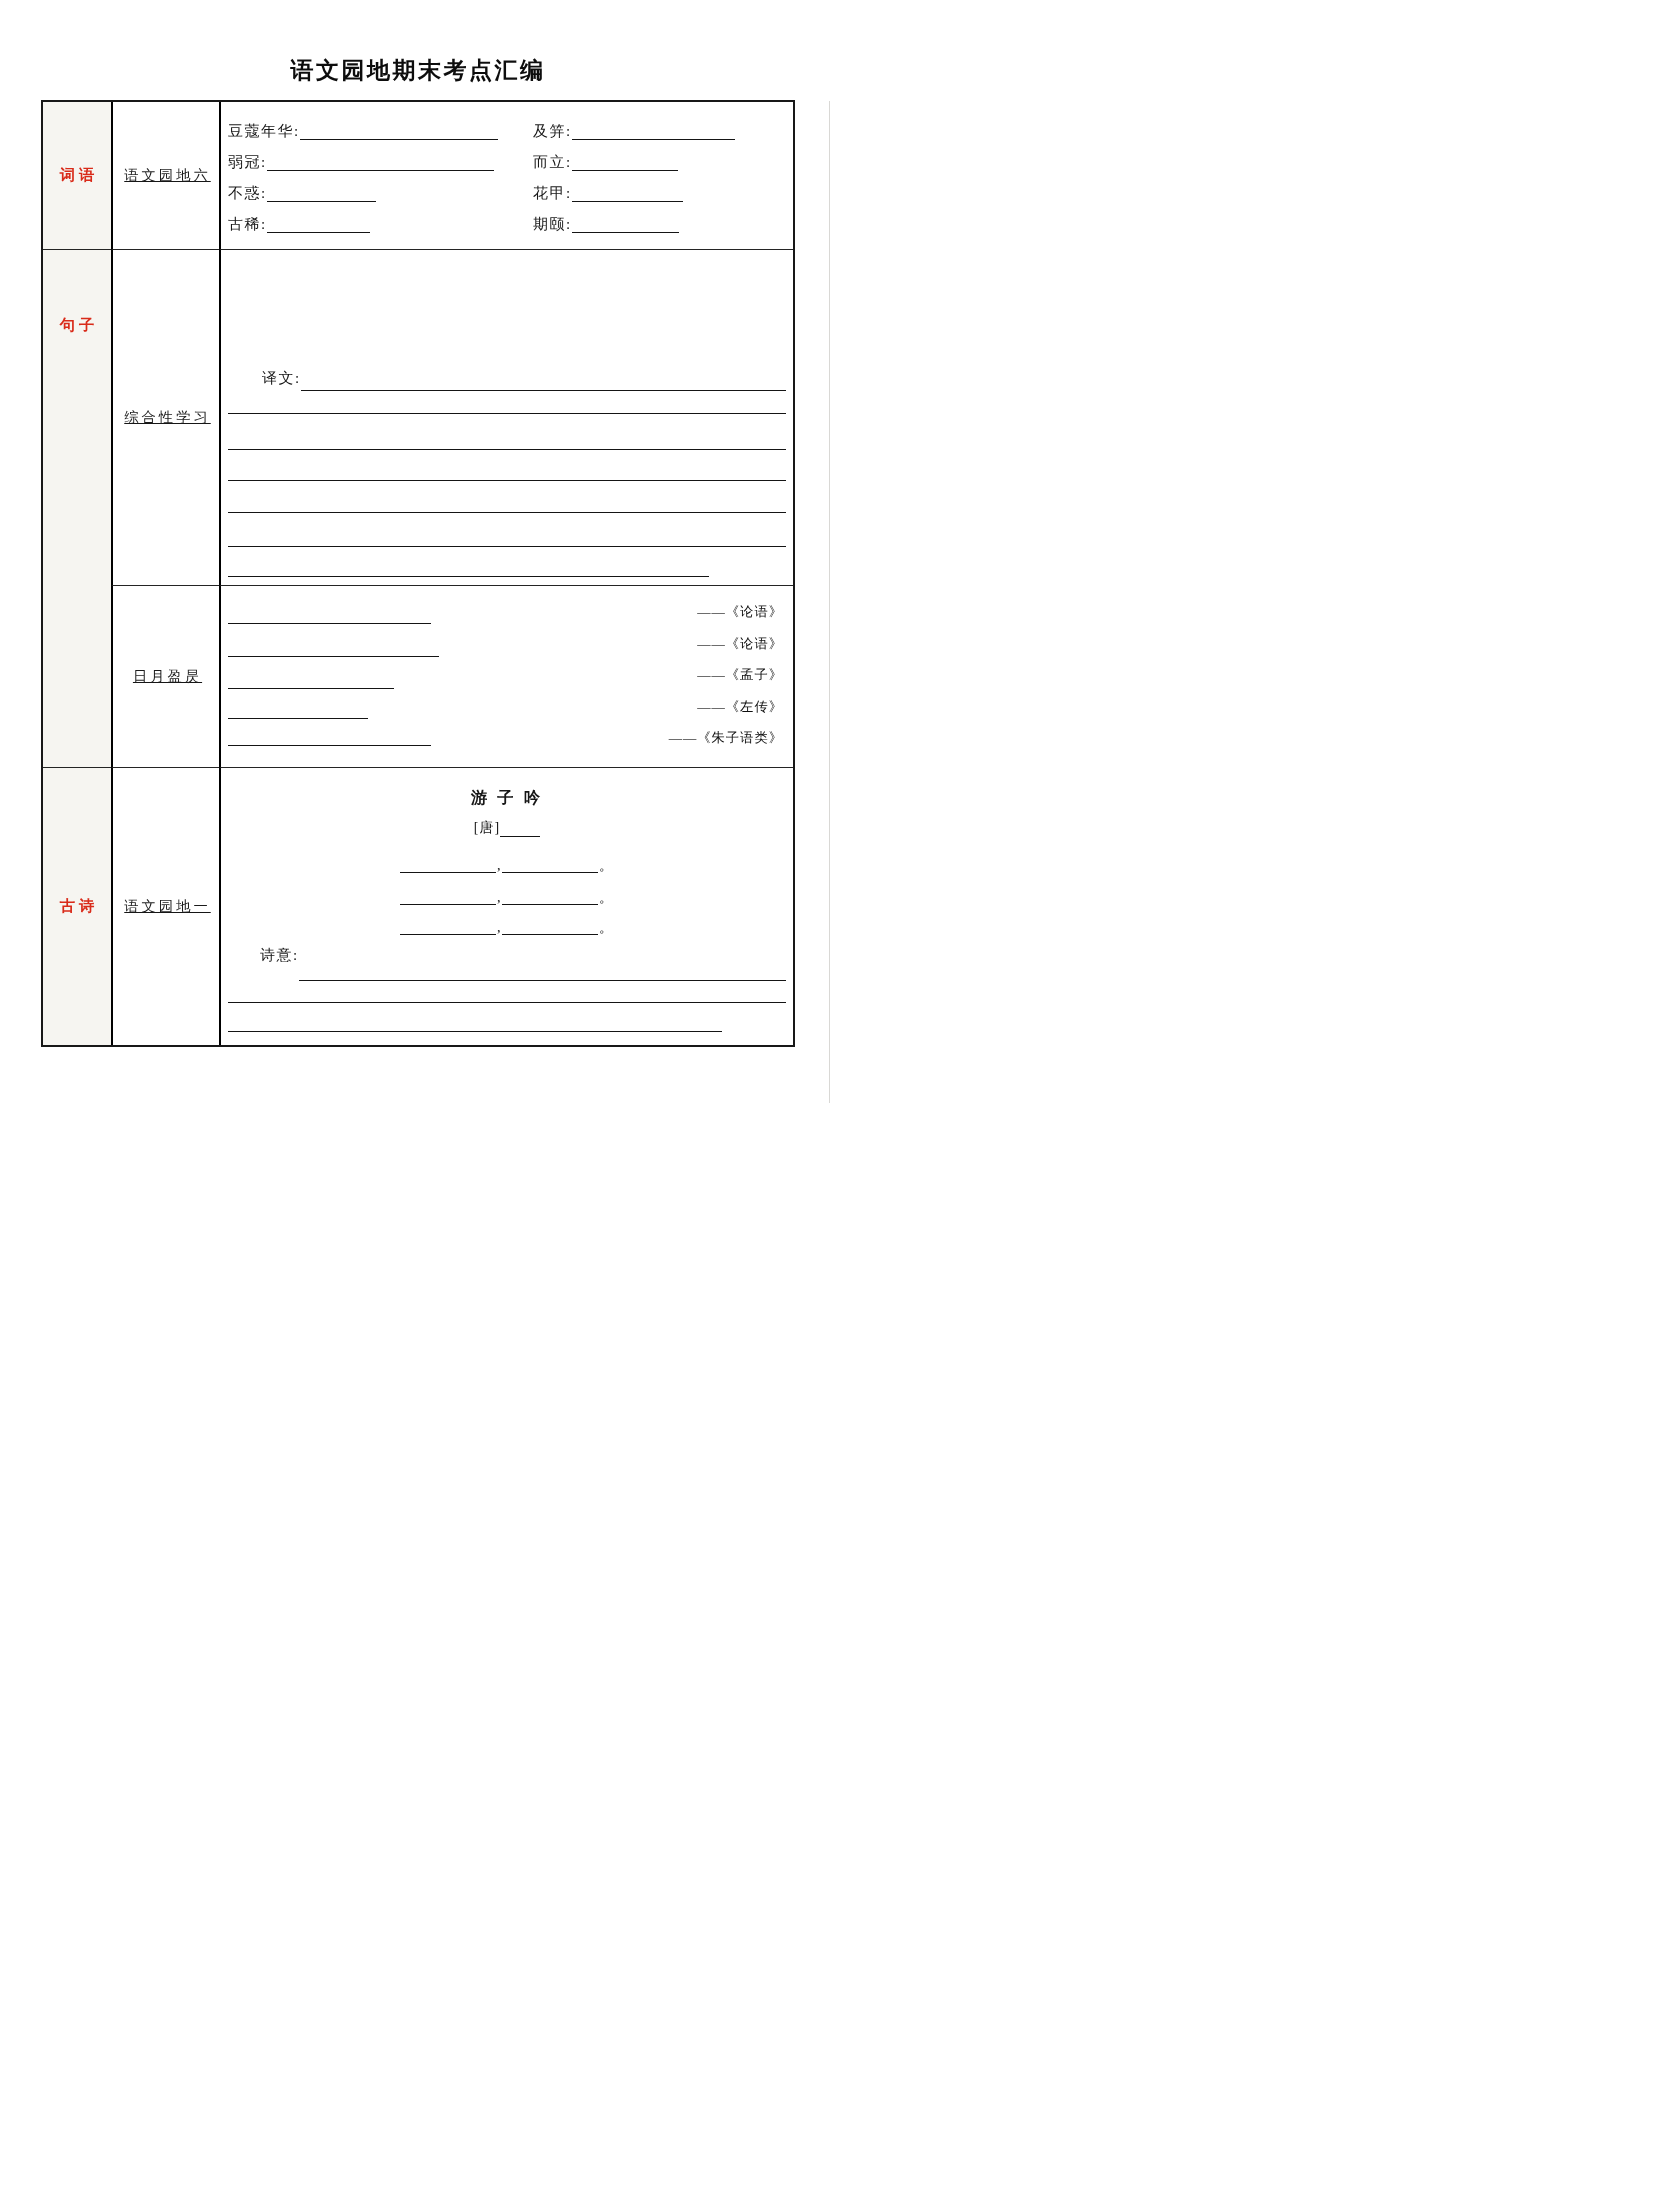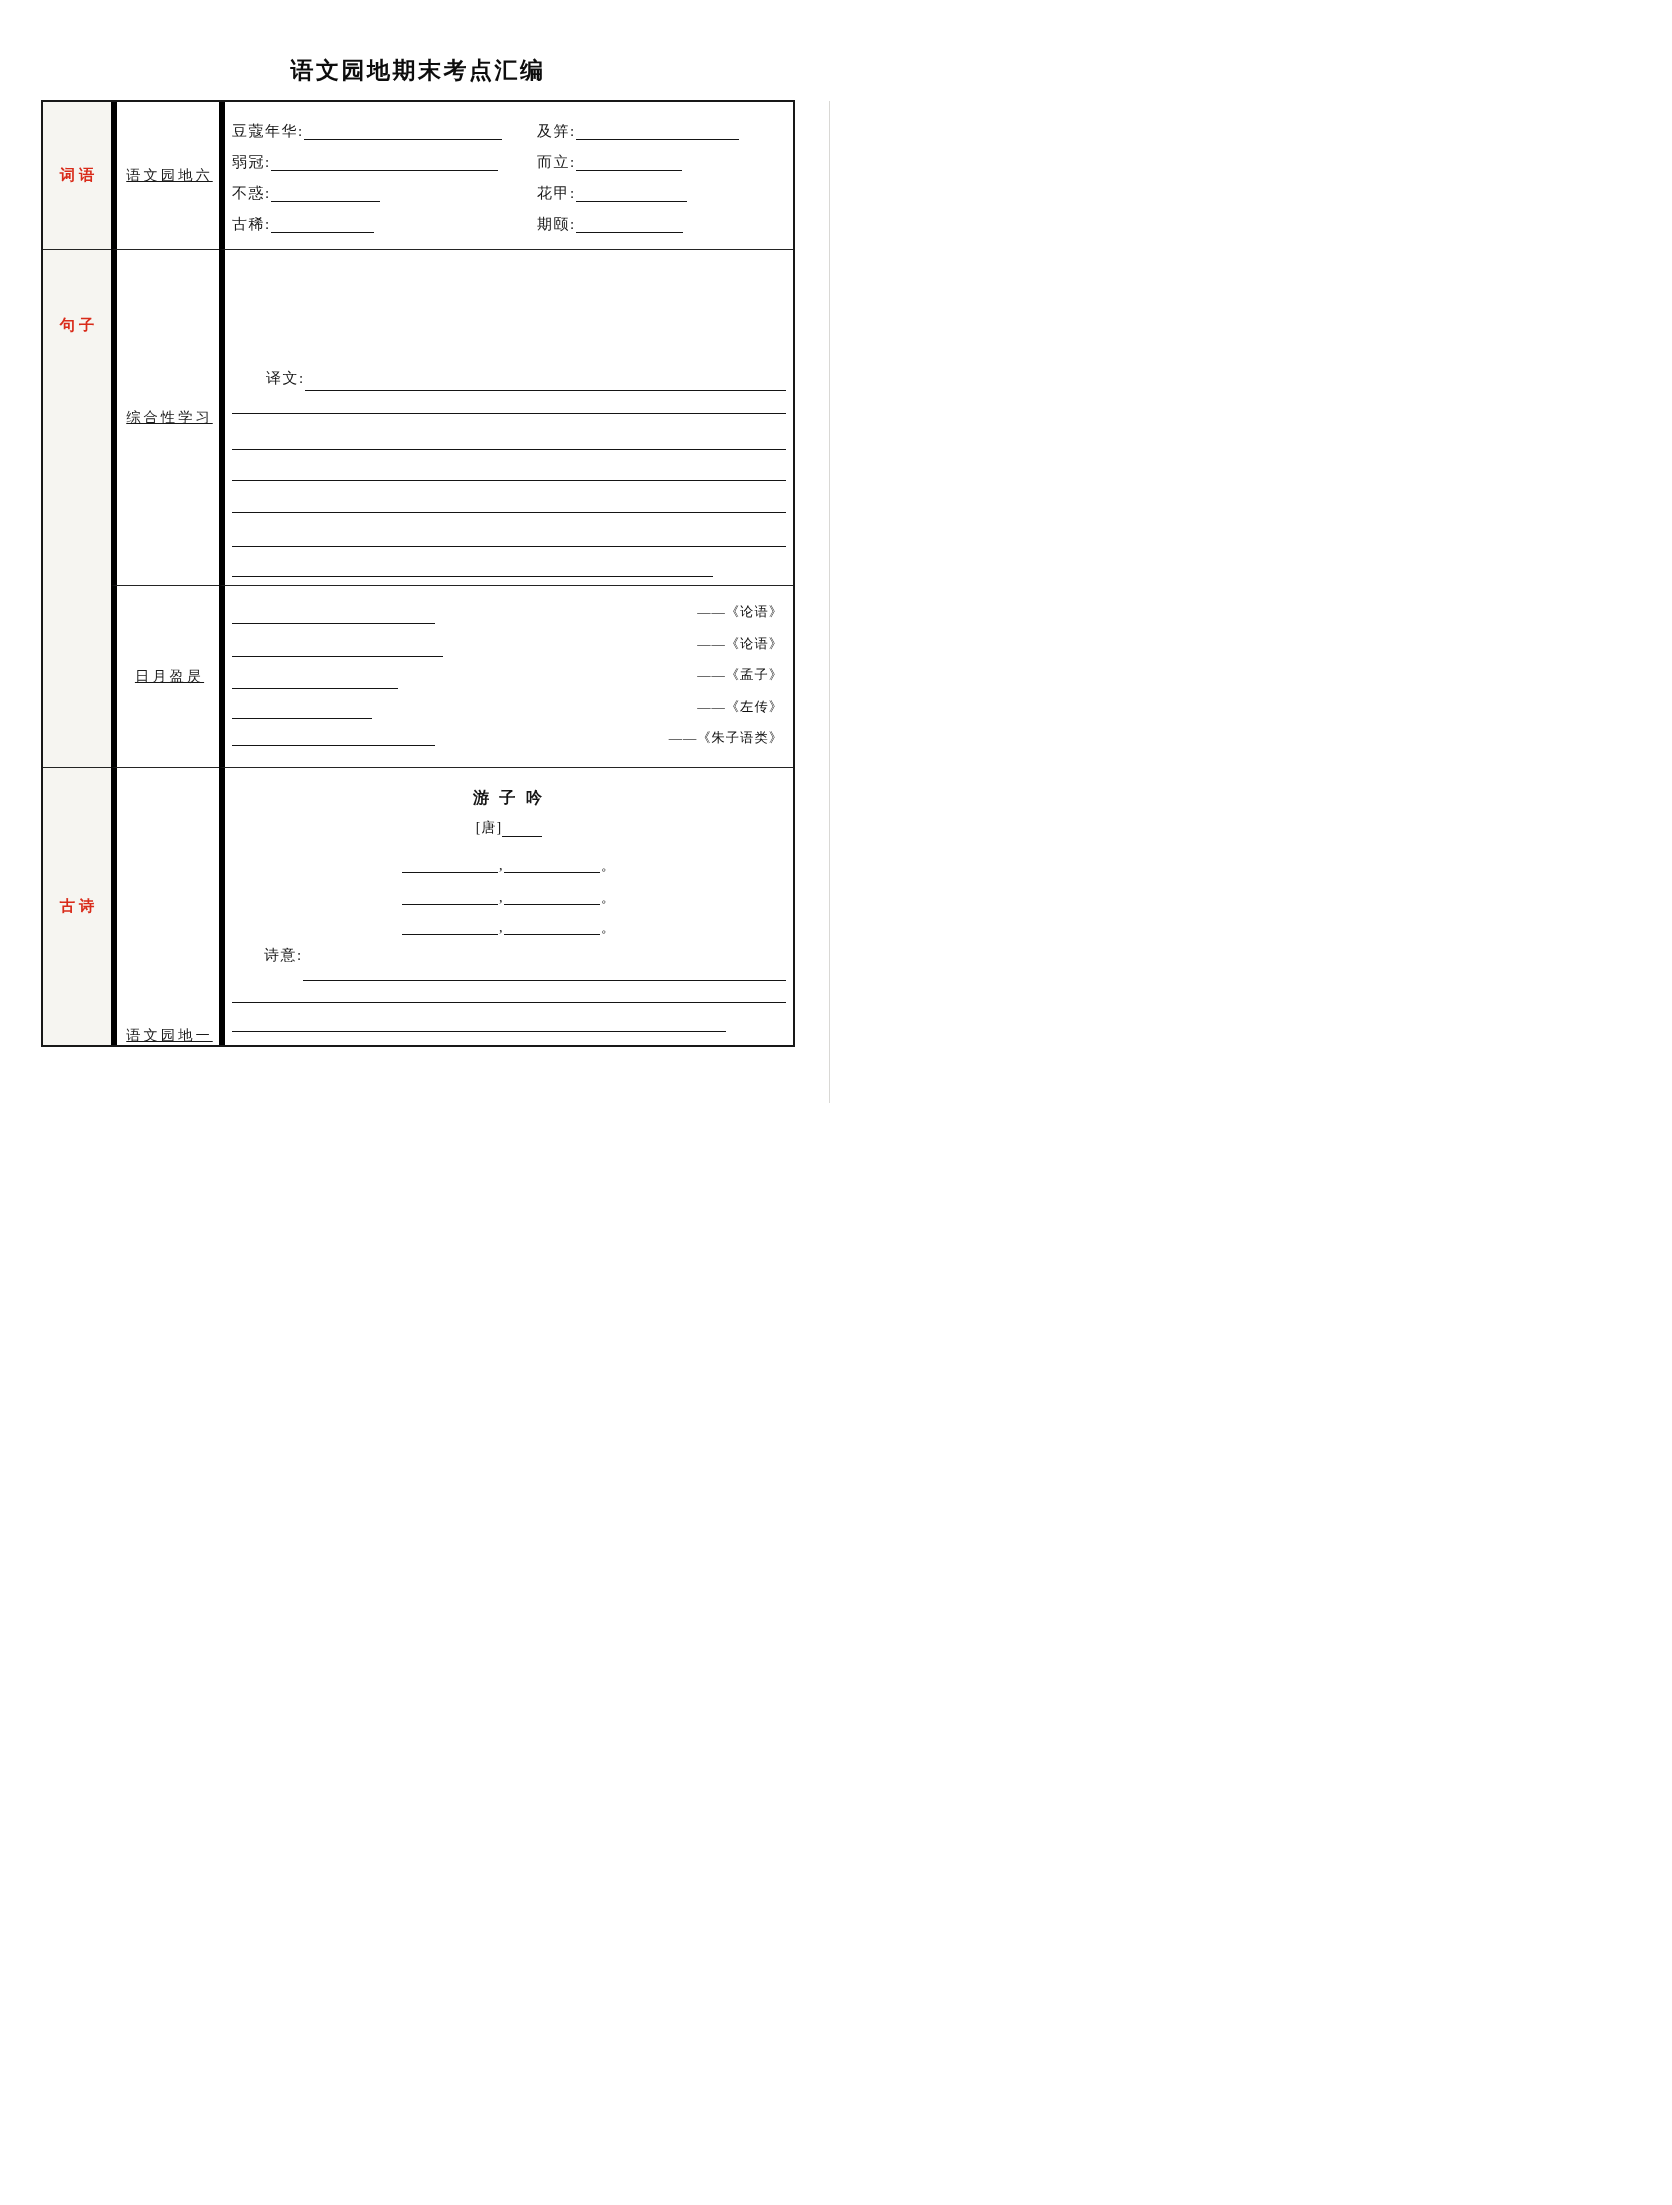--- a/index.html
+++ b/index.html
@@ -17,21 +17,21 @@
   .scan-edge{position:absolute;top:101px;bottom:0;right:6px;width:1px;background:#c9c7c3;opacity:.7;}
 
   
   .exam-table{
     position:absolute;left:41px;top:100px;width:754px;height:947px;
     border:2px solid #181818;box-sizing:border-box;
     display:grid;grid-template-columns:68px 108px 1fr;
     grid-template-rows:147px 336px 182px 278px;
   }
   .c{position:relative;box-sizing:border-box;}
-  .bl{border-left:6px solid #000000;}
+  .bl{border-left:2px solid #000000;}
   .bt{border-top:1px solid #242424;}
 
   
   .cat{background:#f6f5f1;display:flex;justify-content:center;align-items:center;}
   .cat-label{color:#d92b1a;font-weight:bold;font-size:15.3px;letter-spacing:4px;text-indent:4px;white-space:nowrap;}
   .cat-sentences{align-items:flex-start;}
   .cat-sentences .cat-label{margin-top:65px;}
 
   
   .sec{display:flex;justify-content:center;align-items:center;text-decoration:underline;}
@@ -151,21 +151,21 @@
     <span class="g8s g8s1">——《论语》</span>
     <span class="g8s g8s2">——《论语》</span>
     <span class="g8s g8s3">——《孟子》</span>
     <span class="g8s g8s4">——《左传》</span>
     <span class="g8s g8s5">——《朱子语类》</span>
   </div>
 
   <div class="c cat bt" style="grid-column:1;grid-row:4;">
     <span class="cat-label">古诗</span>
   </div>
-  <div class="c sec bl bt" style="grid-column:2;grid-row:4;align-items:flex-end;">
+  <div class="c sec bl bt" style="grid-column:2;grid-row:4;">
     <span class="sec-label">语文园地一</span>
   </div>
   <div class="c bl bt content-poem" style="grid-column:3;grid-row:4;">
     <div class="poem-title">游 子 吟</div>
     <div class="poem-dyn">
       <span>[唐]</span><span class="dyn-bk"></span>
     </div>
     <div class="poem-line pl1">
       <span class="pb"></span>
         <span class="punct">,</span>

